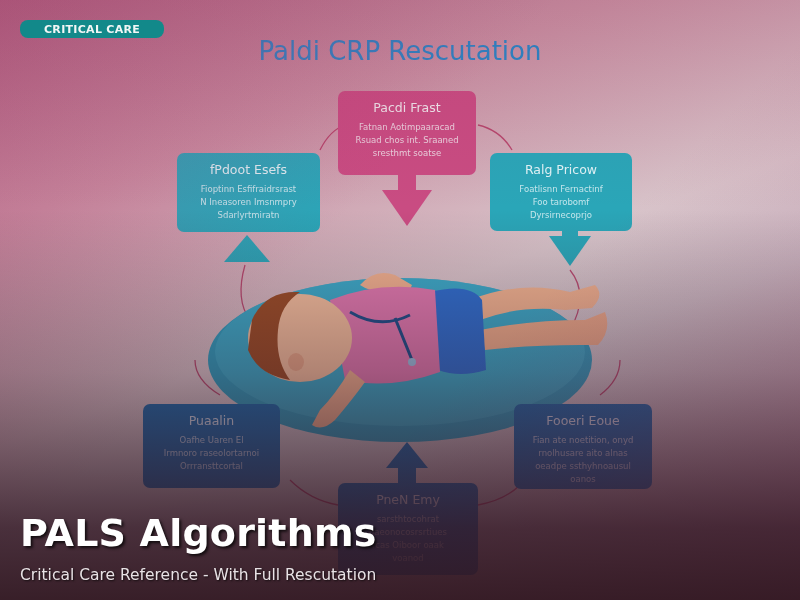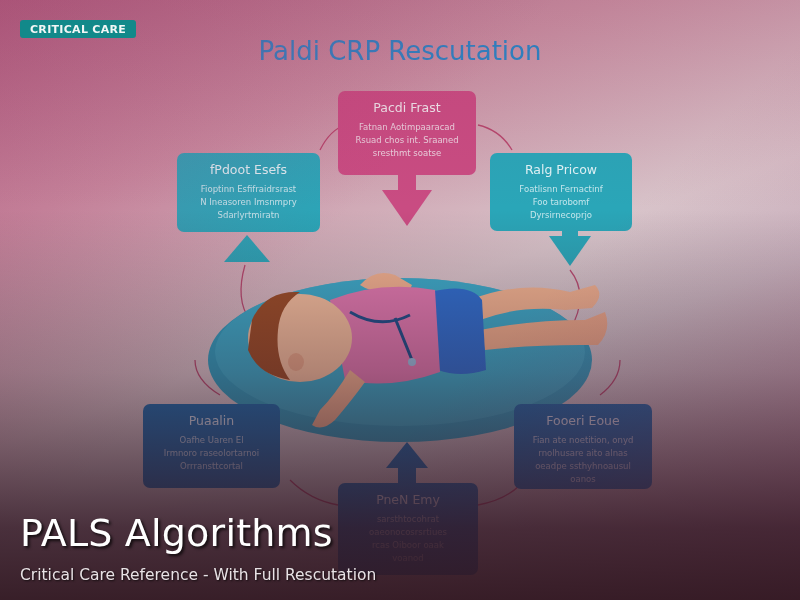--- a/index.html
+++ b/index.html
@@ -4,22 +4,22 @@
 <style>
   * { box-sizing: border-box; margin: 0; padding: 0; }
   html, body { width: 800px; height: 600px; overflow: hidden; background: #3a2530; }
   .hero {
     position: relative; width: 800px; height: 600px; overflow: hidden;
     background: linear-gradient(160deg, #b36a86 0%, #c98fa2 25%, #d8c4ca 50%, #cfc6cc 62%, #b9a3ae 100%);
     font-family: "Liberation Sans", sans-serif;
   }
   .art { position: absolute; inset: 0; }
   .badge {
-    position: absolute; left: 20px; top: 20px; height: 18px; padding: 0 10px;
-    background: #12898a; color: #f2f7f6; border-radius: 3px;
+    position: absolute; left: 20px; top: 20px; height: 18px; padding: 0 24px;
+    background: #12898a; color: #f2f7f6; border-radius: 8px;
     font-family: "DejaVu Sans", sans-serif; font-weight: bold; font-size: 11px;
     line-height: 19px; letter-spacing: 0.3px;
   }
   .info-title {
     position: absolute; left: 0; width: 800px; top: 36px; text-align: center;
     font-family: "DejaVu Sans", sans-serif; font-size: 26px; color: #2a86c7; font-weight: 500;
   }
   .box {
     position: absolute; border-radius: 7px; text-align: center; color: #f0e6ec;
     font-family: "DejaVu Sans", sans-serif; padding-top: 9px;
@@ -32,21 +32,21 @@
   .overlay {
     position: absolute; inset: 0;
     background: linear-gradient(180deg, rgba(120,30,70,0.10) 0%, rgba(60,20,40,0.0) 35%, rgba(50,20,35,0.35) 62%, rgba(50,22,35,0.85) 88%, rgba(48,22,32,0.95) 100%);
   }
   .overlay-tl {
     position: absolute; inset: 0;
     background: linear-gradient(135deg, rgba(170,60,110,0.35) 0%, rgba(170,60,110,0) 40%, rgba(170,60,110,0) 60%, rgba(170,60,110,0.35) 100%);
   }
   .headline {
     position: absolute; left: 20px; top: 511px; color: #ffffff;
-    font-family: "DejaVu Sans", sans-serif; font-weight: normal; font-size: 38px;
+    font-family: "DejaVu Sans", sans-serif; font-weight: bold; font-size: 38px;
     text-shadow: 2px 2px 3px rgba(0,0,0,0.75); letter-spacing: 0.2px;
   }
   .subtitle {
     position: absolute; left: 20px; top: 566px; color: #e8e2e5;
     font-family: "DejaVu Sans", sans-serif; font-size: 15.5px;
     text-shadow: 1px 1px 2px rgba(0,0,0,0.7);
   }
 </style>
 </head>
 <body>

